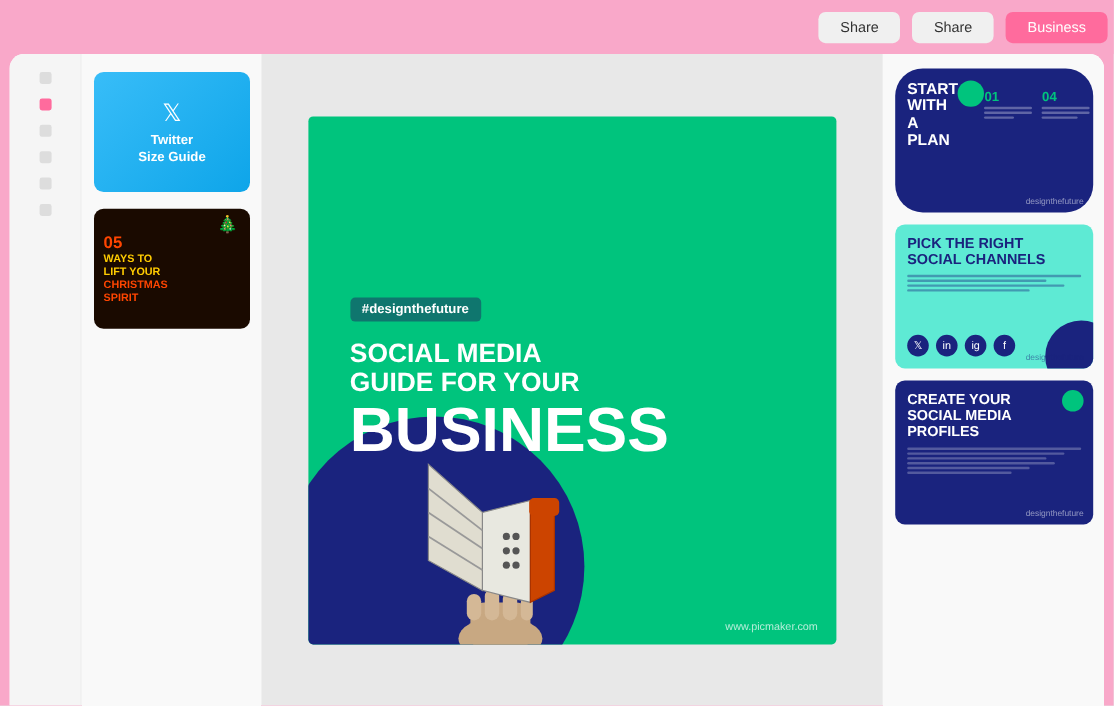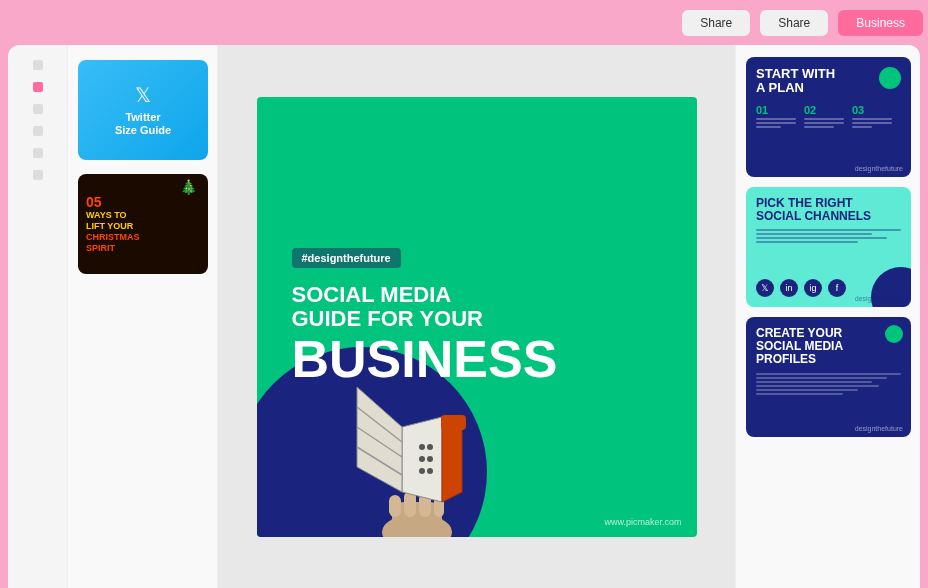--- a/index.html
+++ b/index.html
@@ -281,21 +281,22 @@
       flex-shrink: 0;
       cursor: pointer;
       position: relative;
     }
 
     
     .rt-1 {
       background: #1a237e;
       padding: 10px;
       display: flex;
-      flex-direction: column;
+      flex-direction: row;
+      border-radius: 23px;
     }
     .rt-1-top {
       display: flex;
       justify-content: space-between;
       align-items: flex-start;
     }
     .rt-1-title {
       font-size: 13px;
       font-weight: 900;
       color: white;
@@ -529,21 +530,21 @@
       <div class="rt-1-nums">
         <div class="rt-1-num-col">
           <div class="rt-1-num">01</div>
           <div class="rt-1-lines">
             <div class="rt-1-line"></div>
             <div class="rt-1-line"></div>
             <div class="rt-1-line" style="width:25px"></div>
           </div>
         </div>
         <div class="rt-1-num-col">
-          <div class="rt-1-num">02</div>
+          <div class="rt-1-num">04</div>
           <div class="rt-1-lines">
             <div class="rt-1-line"></div>
             <div class="rt-1-line"></div>
             <div class="rt-1-line" style="width:30px"></div>
           </div>
         </div>
         <div class="rt-1-num-col">
           <div class="rt-1-num">03</div>
           <div class="rt-1-lines">
             <div class="rt-1-line"></div>

